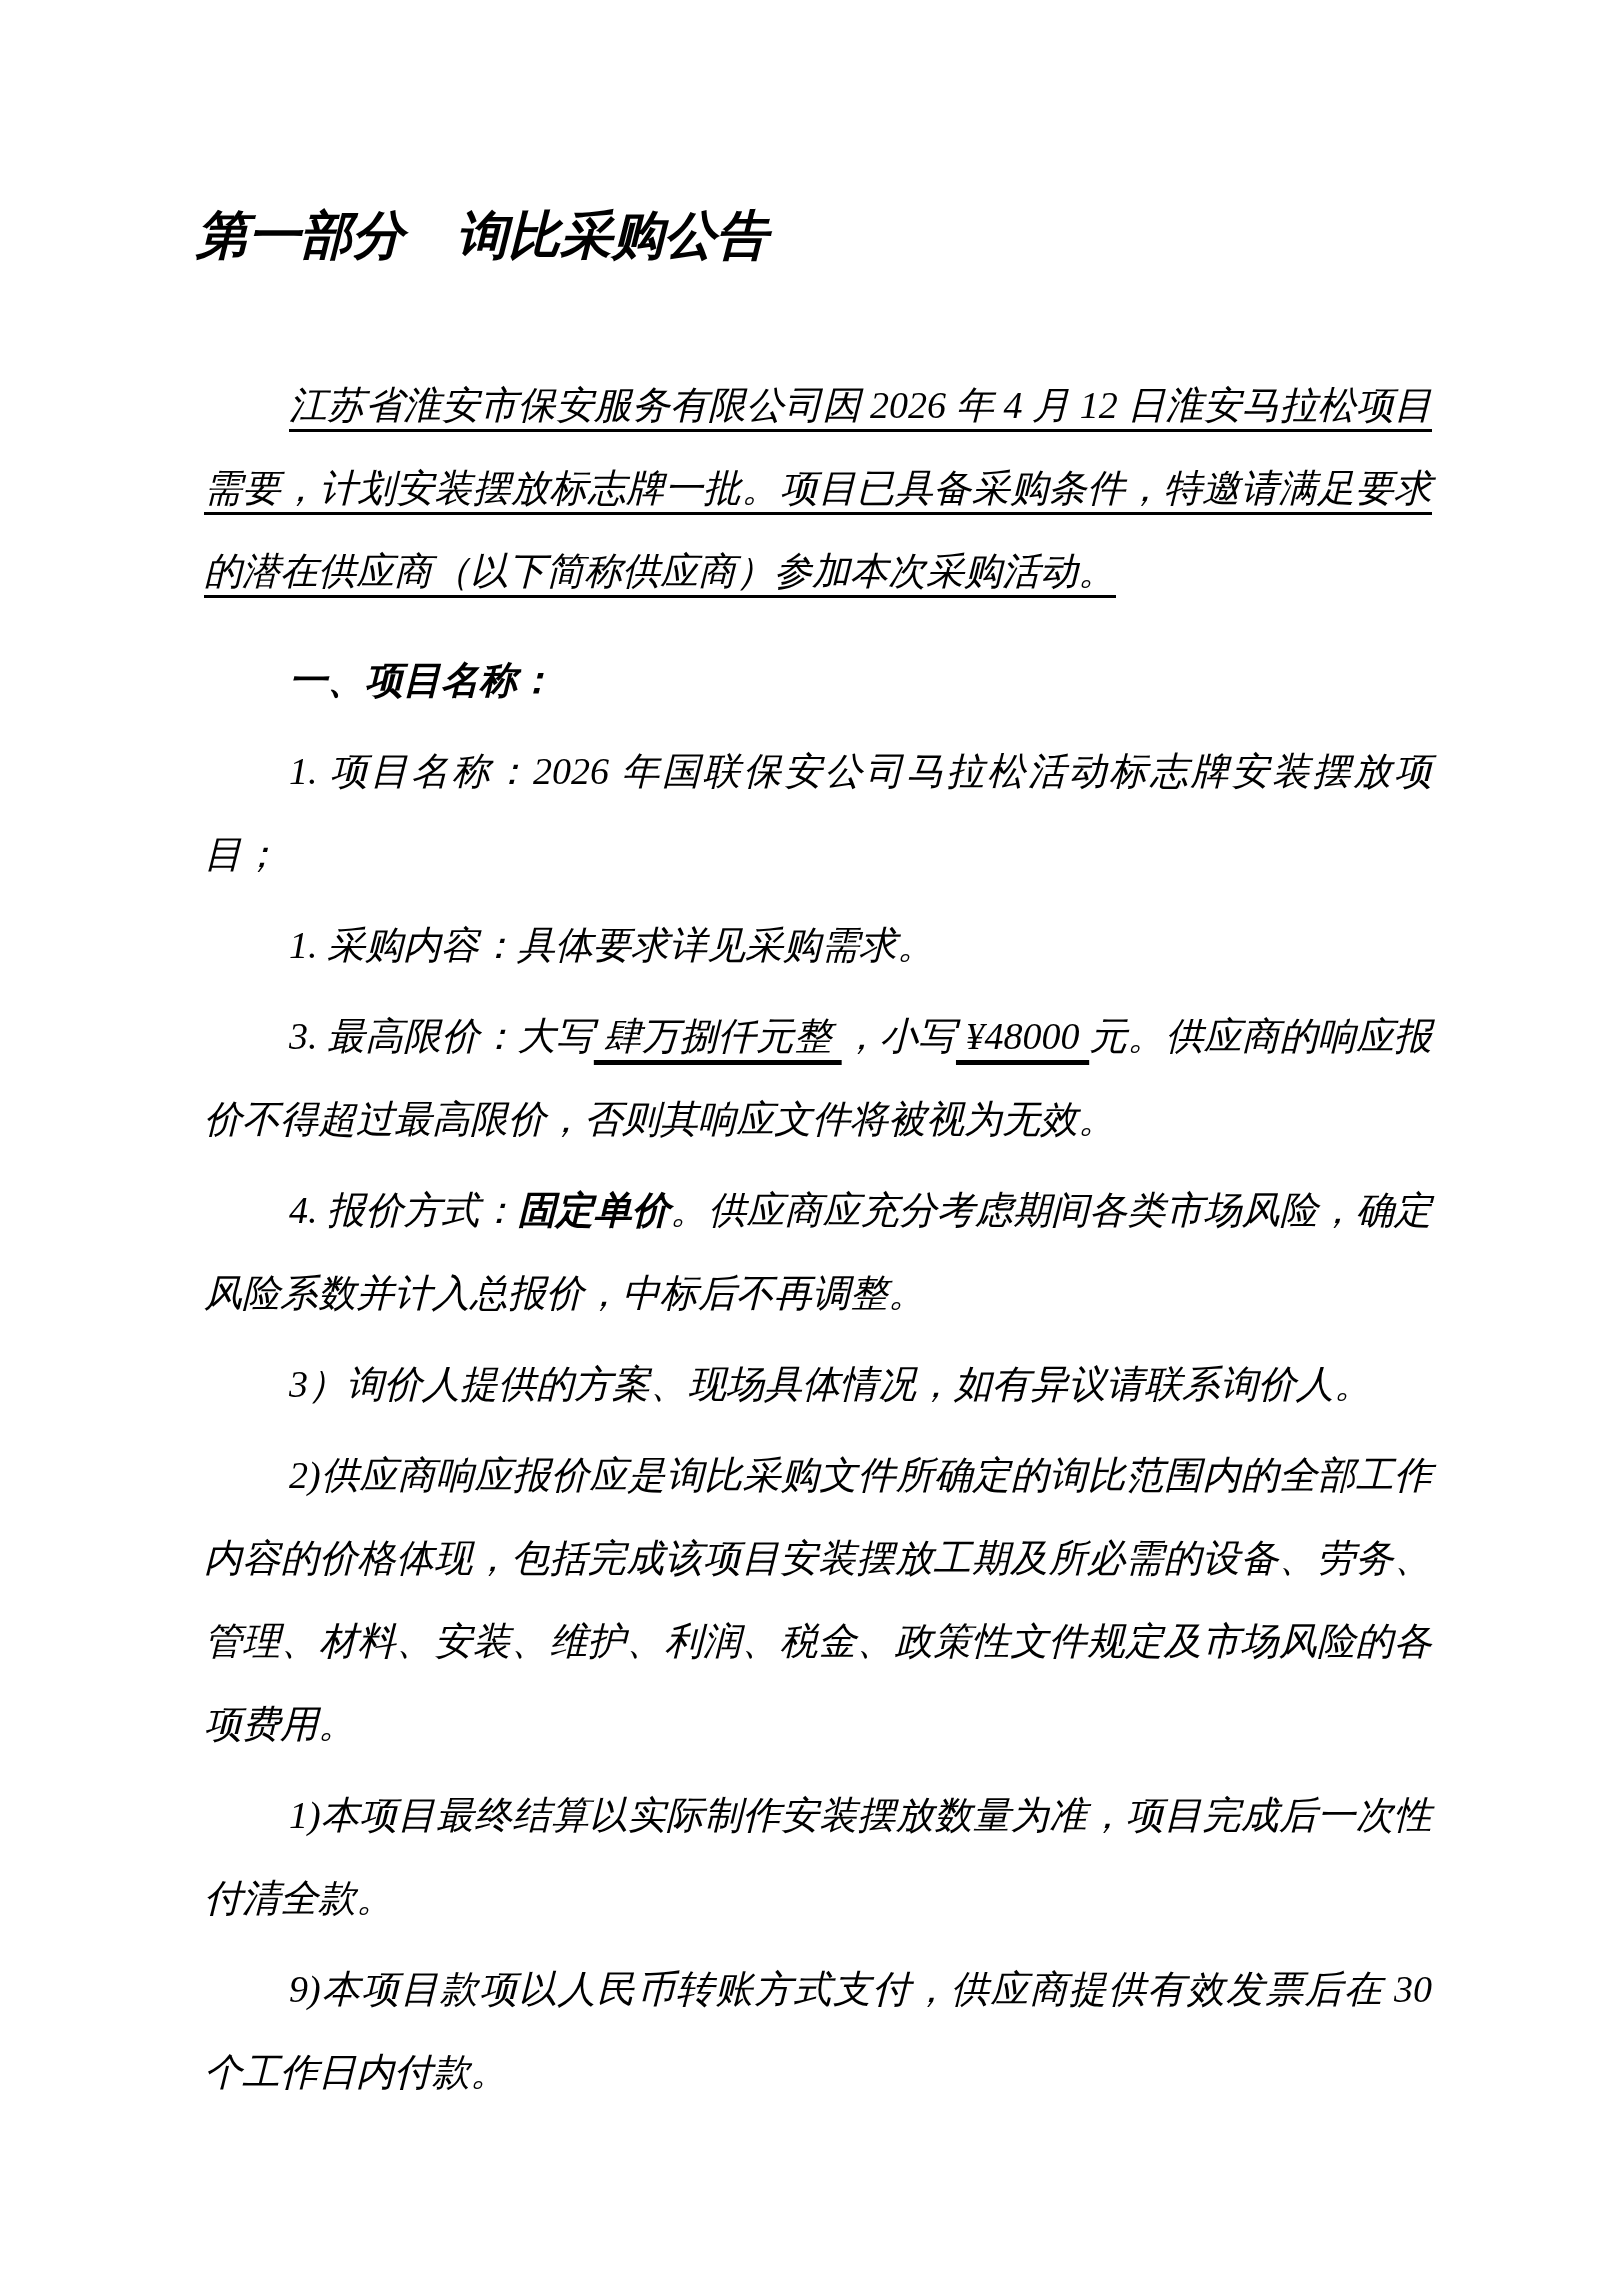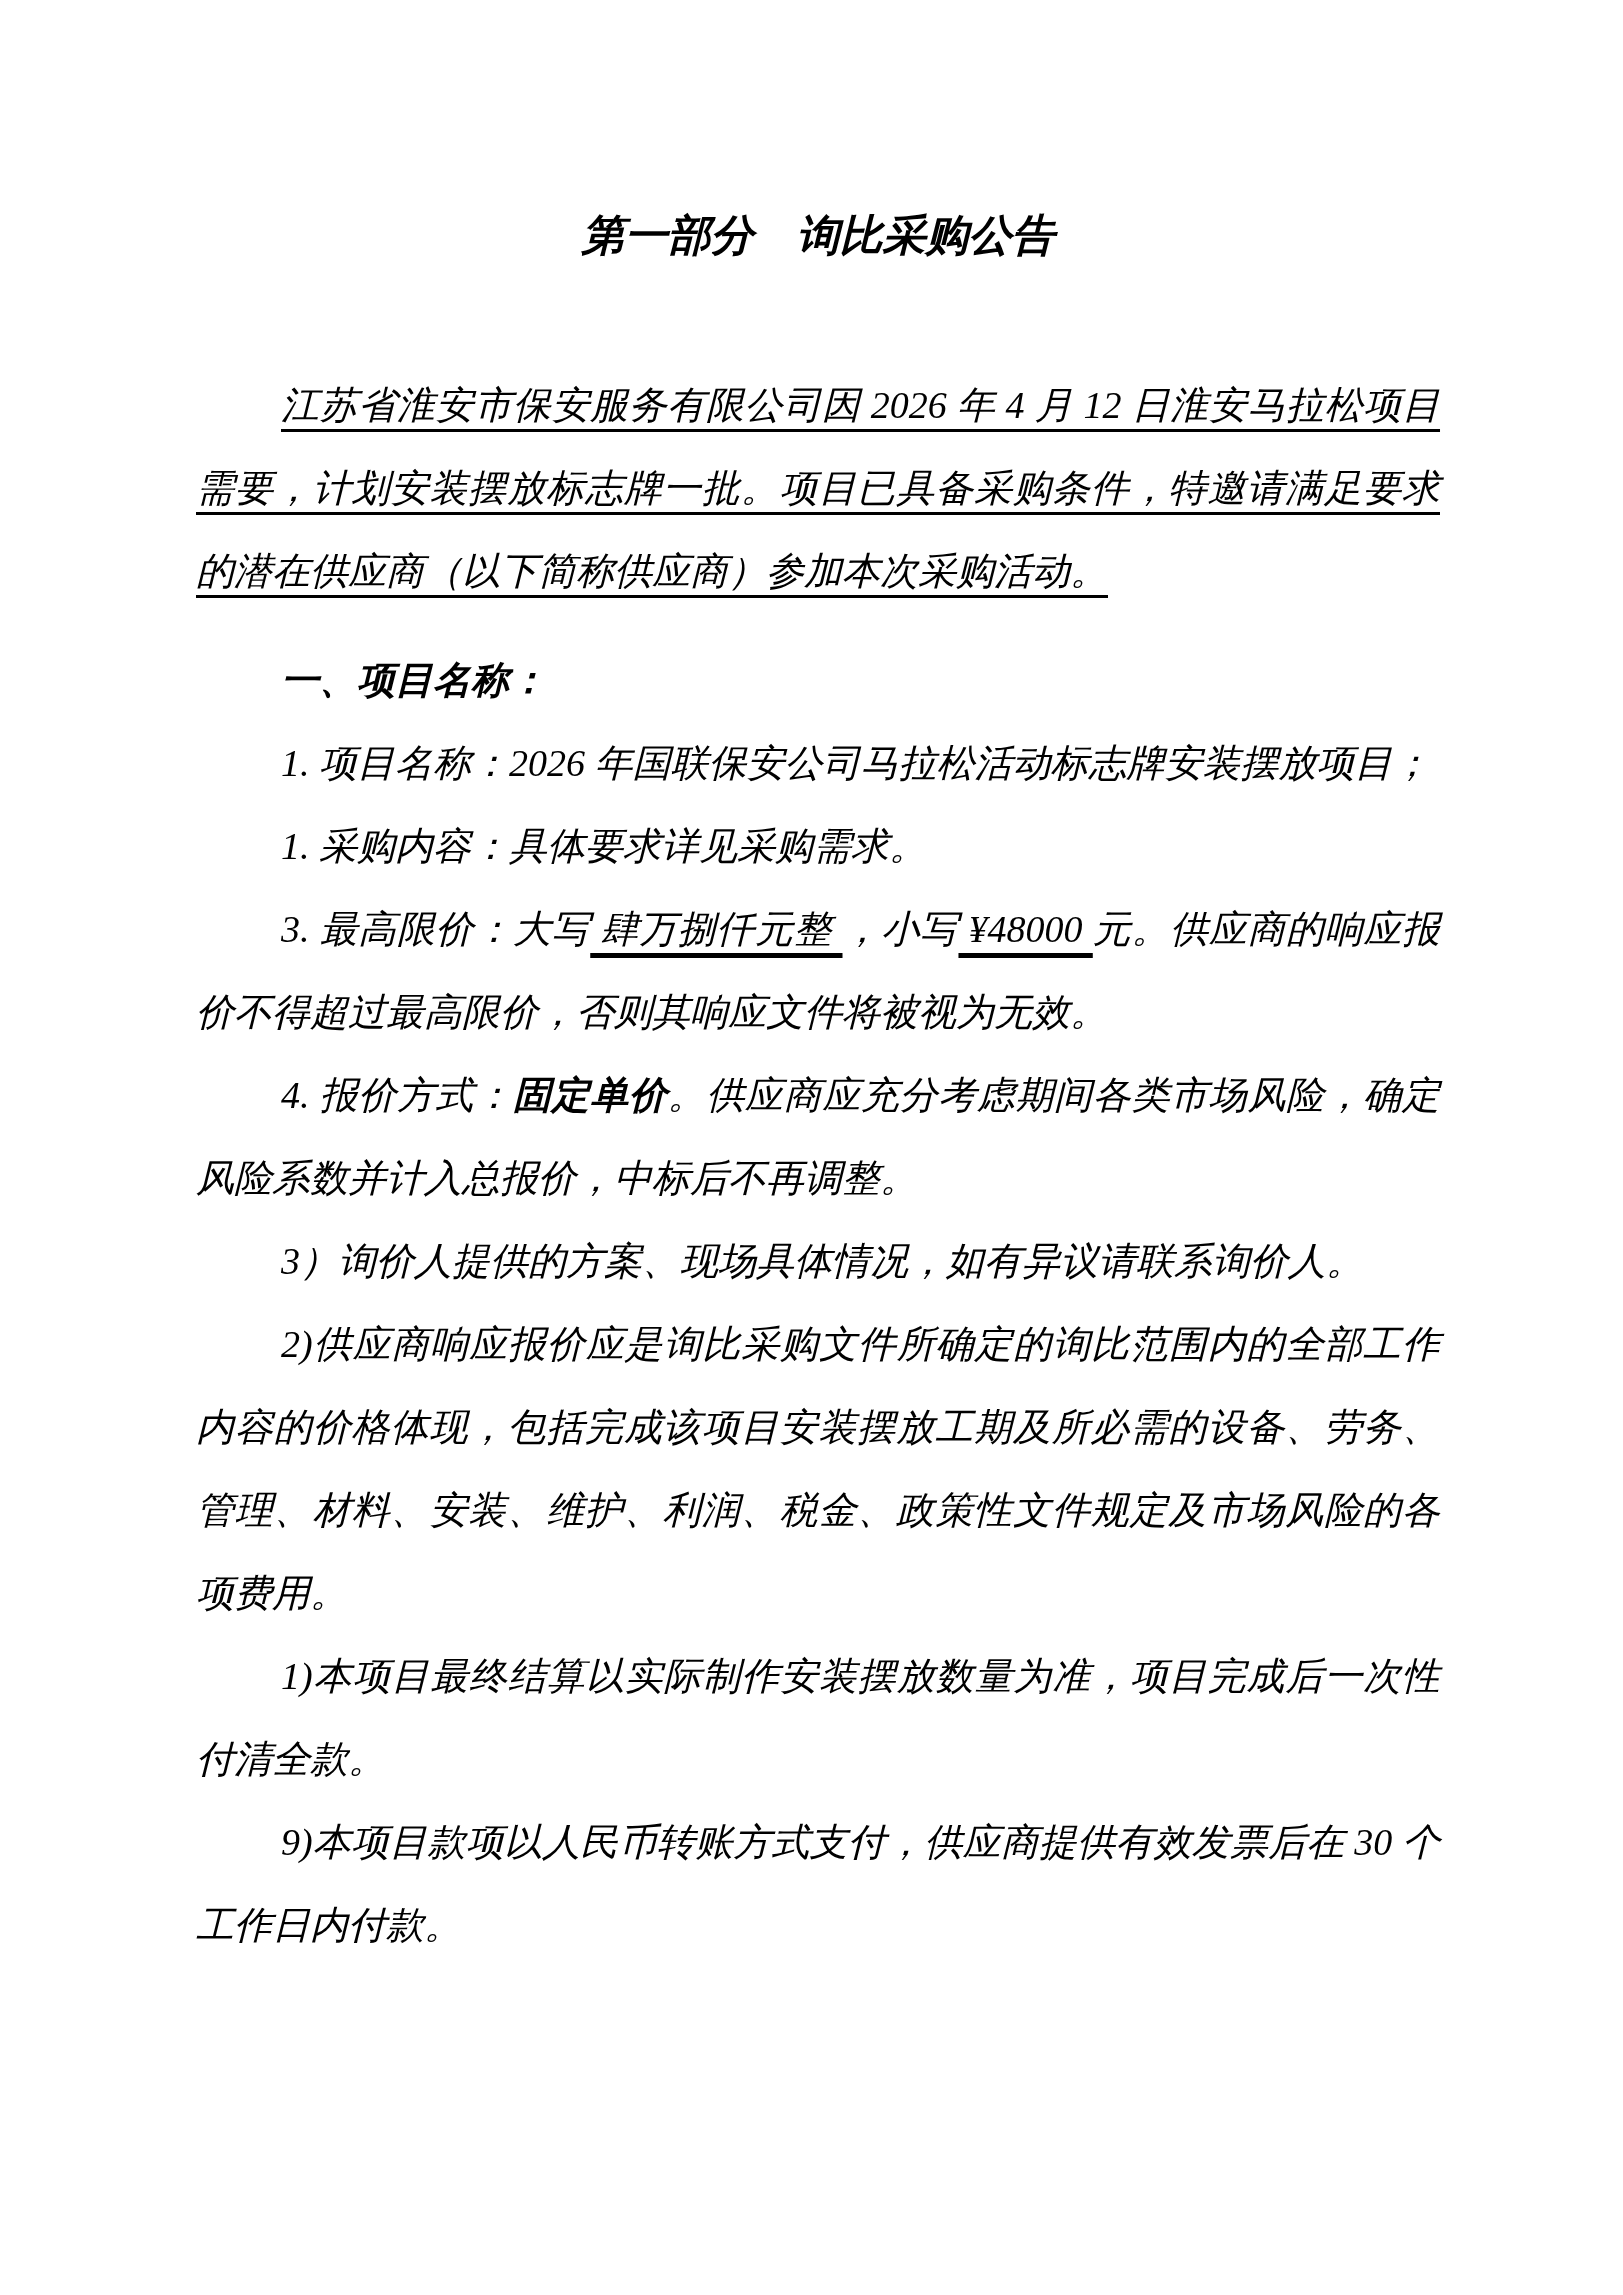--- a/index.html
+++ b/index.html
@@ -18,31 +18,30 @@
   }
   .page {
     box-sizing: border-box;
     width: 1623px;
     height: 2295px;
     padding: 202px 183px 0 196px;
     background: #ffffff;
   }
   .title {
     margin: 0;
-    font-size: 43px;
+    font-size: 52px;
     line-height: 67px;
     font-weight: bold;
-    text-align: center;
     white-space: nowrap;
   }
   .content {
     margin-top: 95px;
   }
   .content p {
-    margin: 0;
+    margin: 8px;
     font-size: 38px;
     line-height: 83px;
     text-align: justify;
     text-indent: 85px;
     word-break: normal;
   }
   .heading {
     font-weight: bold;
     margin-top: 26px !important;
   }

